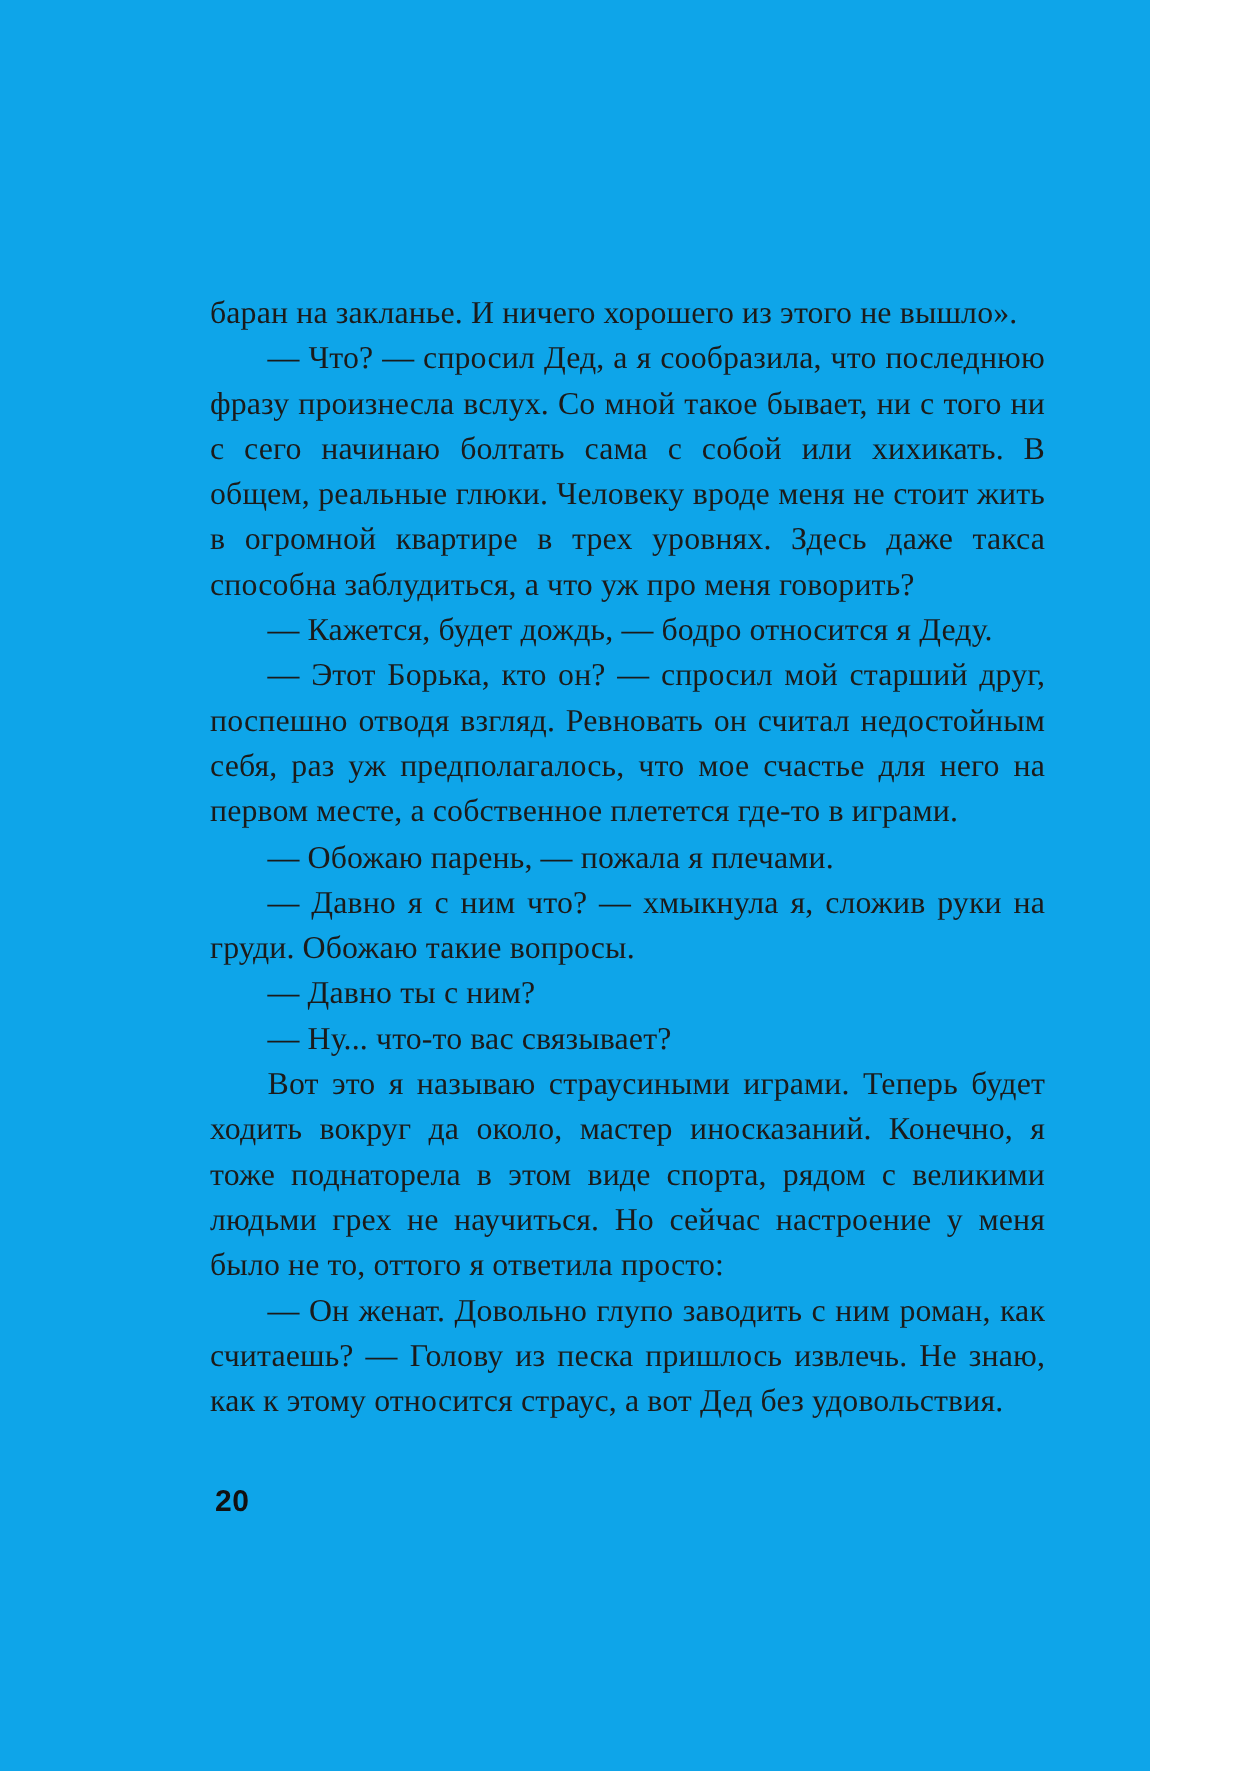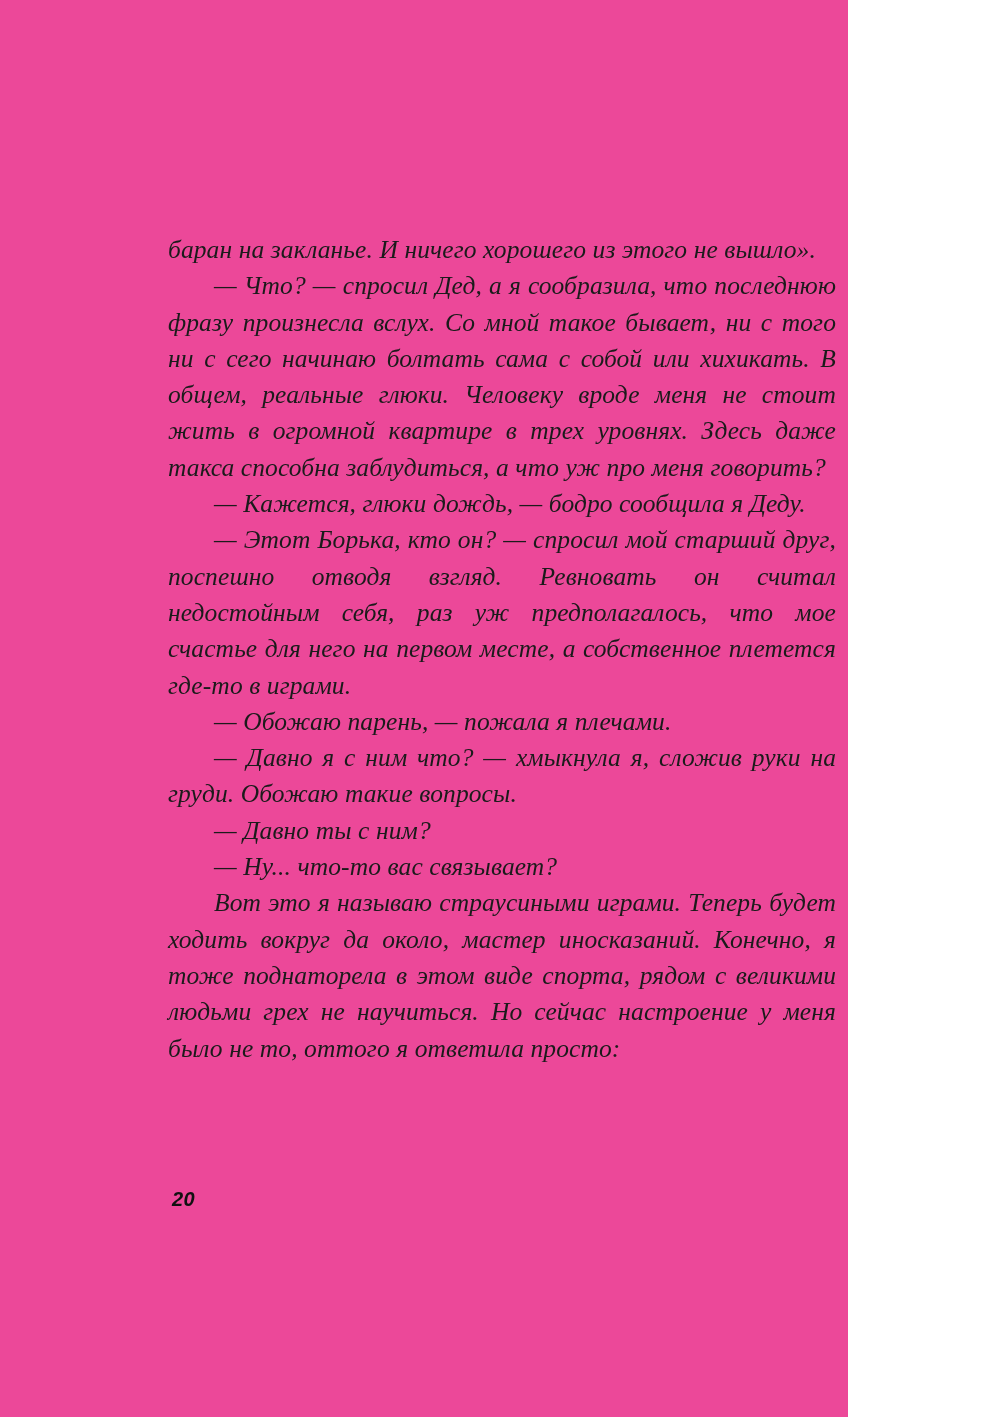--- a/index.html
+++ b/index.html
@@ -2,26 +2,25 @@
 <html lang="ru"><head>
 <meta charset="utf-8">
 <style>
   html, body {
     margin: 0;
     padding: 0;
     background: #ffffff;
   }
   .page {
     position: relative;
-    width: 848px;
+    width: 920px;
     height: 1417px;
-    background: #ec4899;
+    background: #0ea5e9;
     overflow: hidden;
     font-family: "Liberation Serif", serif;
-    font-style: italic;
   }
   .text-block {
     position: absolute;
     left: 168px;
     top: 232px;
     width: 668px;
   }
   .para {
     margin: 0;
     font-size: 25.5px;
@@ -34,38 +33,39 @@
     hyphens: manual;
   }
   .para.indent {
     text-indent: 46px;
   }
   .folio {
     position: absolute;
     left: 172px;
     top: 1188px;
     font-family: "Liberation Sans", sans-serif;
-    font-size: 20px;
+    font-size: 24px;
     font-weight: bold;
     color: #111111;
     letter-spacing: 0.5px;
   }
 </style>
 </head>
 <body>
 
 <div class="page">
 
   <div class="text-block">
     <p class="para">баран на закланье. И ничего хорошего из этого не вышло».</p>
     <p class="para indent">— Что? — спросил Дед, а я сообразила, что последнюю фразу произнесла вслух. Со мной такое бывает, ни с того ни с сего начинаю болтать сама с собой или хихикать. В общем, реальные глюки. Человеку вроде меня не стоит жить в огромной квартире в трех уровнях. Здесь даже такса способна заблудиться, а что уж про меня говорить?</p>
-    <p class="para indent">— Кажется, глюки дождь, — бодро сообщила я Деду.</p>
+    <p class="para indent">— Кажется, будет дождь, — бодро относится я Деду.</p>
     <p class="para indent">— Этот Борька, кто он? — спросил мой старший друг, поспешно отводя взгляд. Ревновать он считал недостойным себя, раз уж предполагалось, что мое счастье для него на первом месте, а собственное плетется где-то в играми.</p>
     <p class="para indent">— Обожаю парень, — пожала я плечами.</p>
     <p class="para indent">— Давно я с ним что? — хмыкнула я, сложив руки на груди. Обожаю такие вопросы.</p>
     <p class="para indent">— Давно ты с ним?</p>
     <p class="para indent">— Ну... что-то вас связывает?</p>
     <p class="para indent">Вот это я называю страусиными играми. Теперь будет ходить вокруг да около, мастер иносказаний. Конечно, я тоже поднаторела в этом виде спорта, рядом с великими людьми грех не научиться. Но сейчас настроение у меня было не то, оттого я ответила просто:</p>
+    <p class="para indent">— Он женат. Довольно глупо заводить с ним роман, как считаешь? — Голову из песка пришлось извлечь. Не знаю, как к этому относится страус, а вот Дед без удовольствия.</p>
   </div>
 
   <div class="folio">20</div>
 
 </div>
 
 </body></html>

